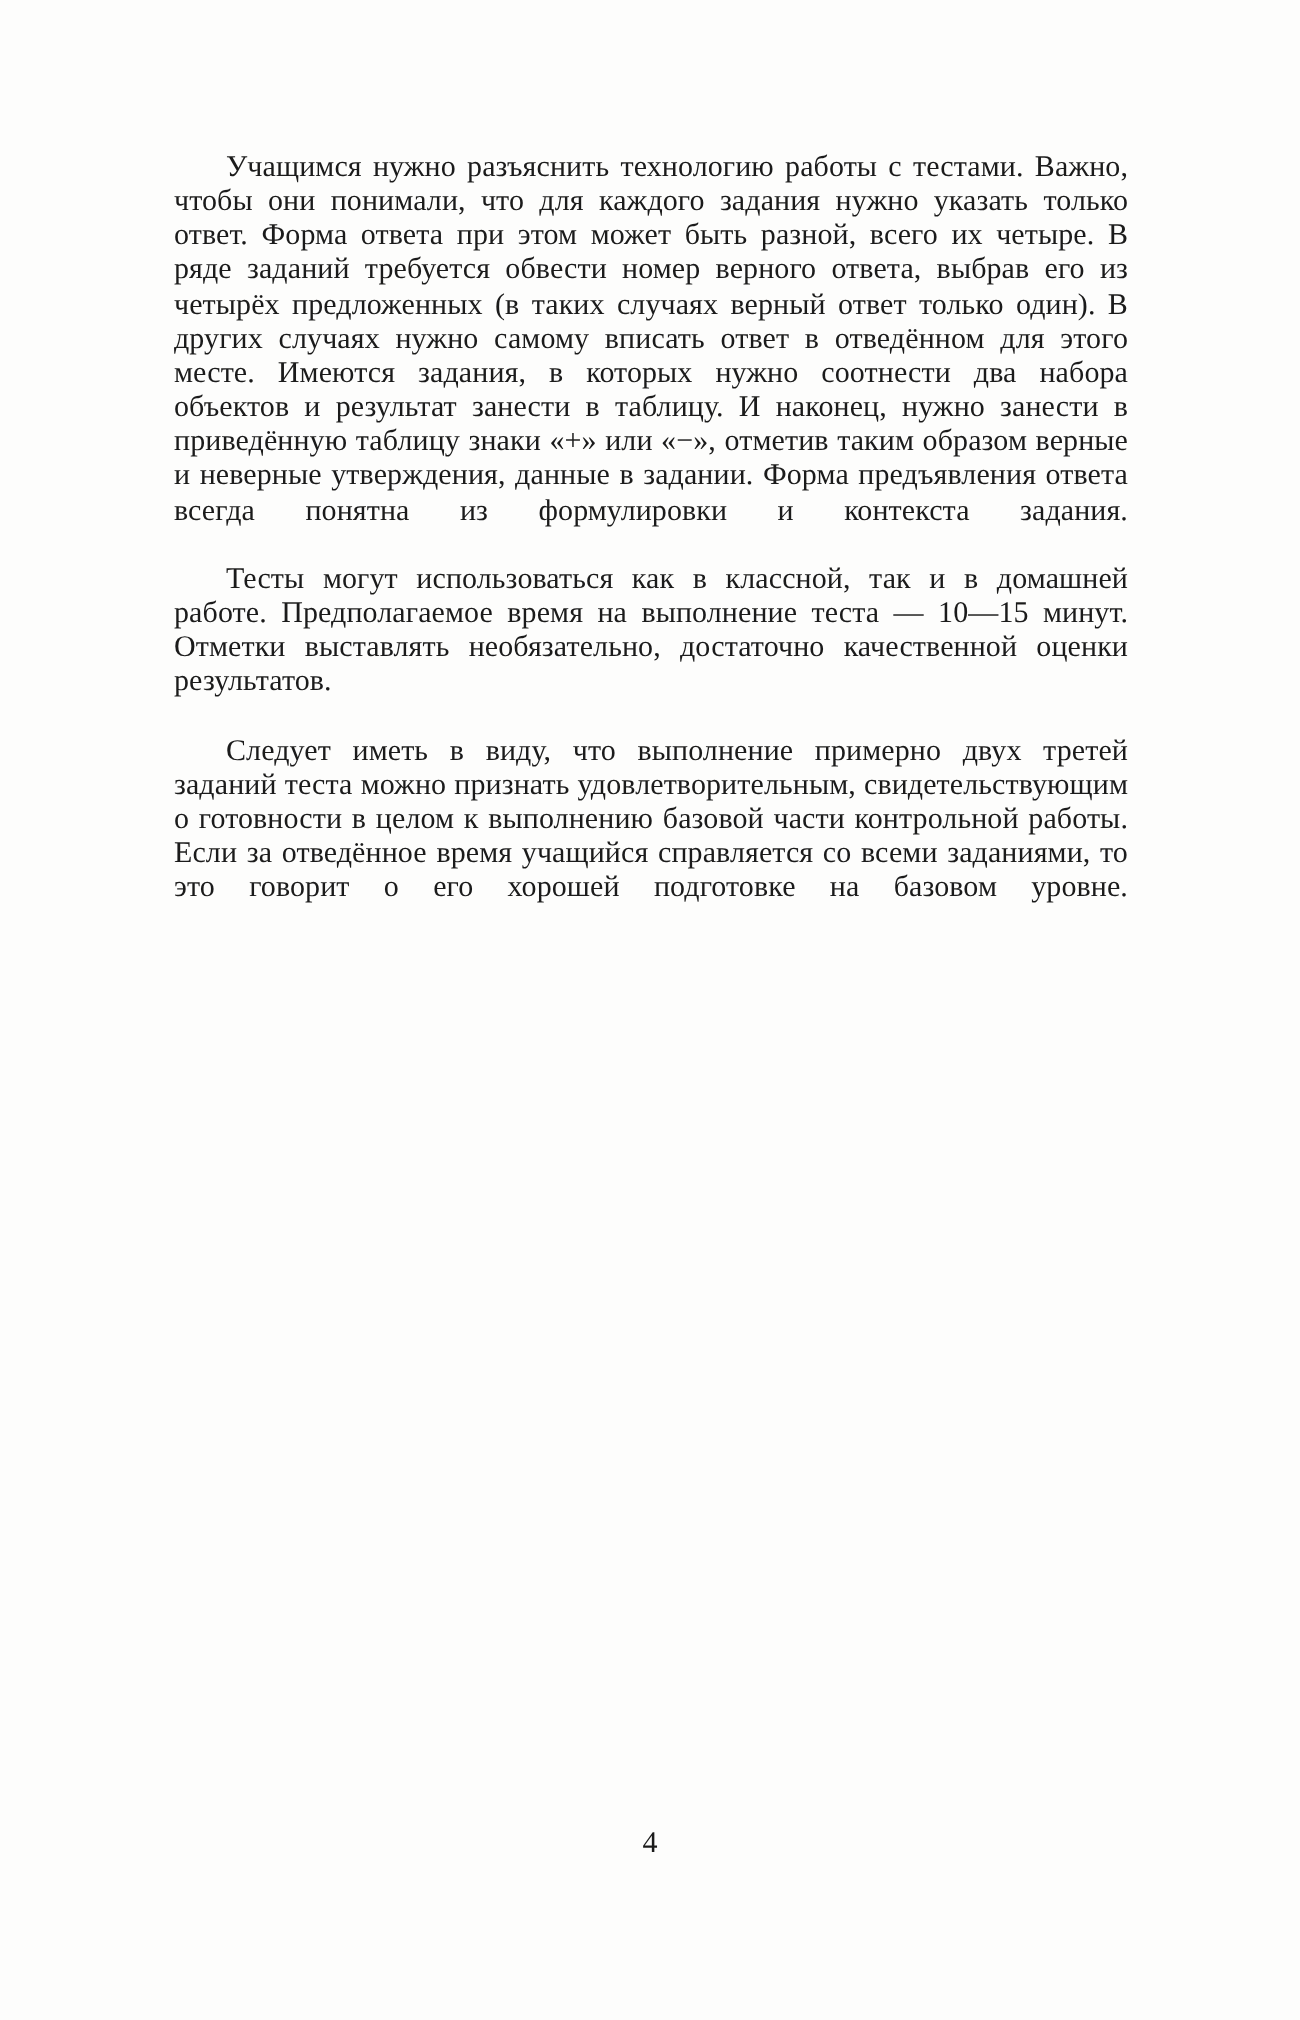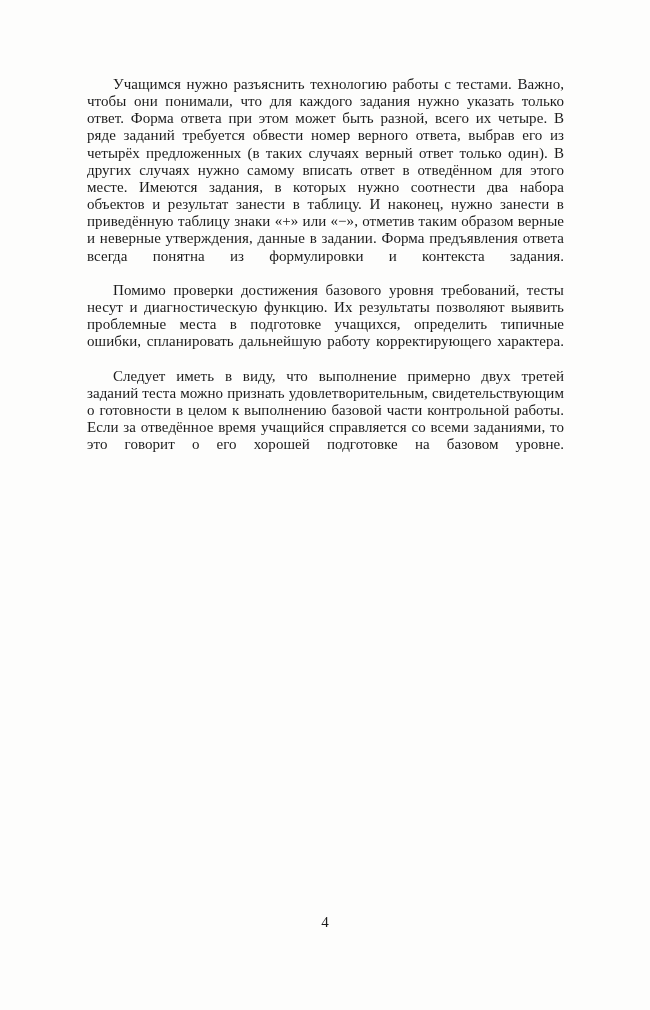--- a/index.html
+++ b/index.html
@@ -66,19 +66,19 @@
     font-family: "Liberation Serif", "DejaVu Serif", serif;
   }
 </style>
 </head>
 <body>
 
 <div class="page">
 
   <div class="text-block">
     <p class="para">Учащимся нужно разъяснить технологию работы с тестами. Важно, чтобы они понимали, что для каждого задания нужно указать только ответ. Форма ответа при этом может быть разной, всего их четыре. В ряде заданий требуется обвести номер верного ответа, выбрав его из четырёх предложенных (в таких случаях верный ответ только один). В других случаях нужно самому вписать ответ в отведённом для этого месте. Имеются задания, в которых нужно соотнести два набора объектов и результат занести в таблицу. И наконец, нужно занести  в приведённую таблицу знаки «+» или «−», отметив таким образом верные и неверные утверждения, данные в задании. Форма предъявления ответа всегда понятна из формулировки и контекста задания.</p>
-    <p class="para">Помимо проверки достижения базового уровня требований, тесты несут и диагностическую функцию. Их результаты позволяют выявить проблемные места в подготовке учащихся, определить типичные ошибки, спланировать дальнейшую работу корректирующего характера.</p>
+    <p class="para">Тесты могут использоваться как в классной, так и в домашней работе. Предполагаемое время на выполнение теста — 10—15 минут. Отметки выставлять необязательно, достаточно качественной оценки результатов.</p>
     <p class="para">Следует иметь в виду, что выполнение примерно двух третей заданий теста можно признать удовлетворительным, свидетельствующим о готовности в целом к выполнению базовой части контрольной работы. Если за отведённое время учащийся справляется со всеми заданиями, то это говорит о его хорошей подготовке на базовом уровне.</p>
   </div>
 
   <div class="page-number">4</div>
 
 </div>
 
 </body></html>

